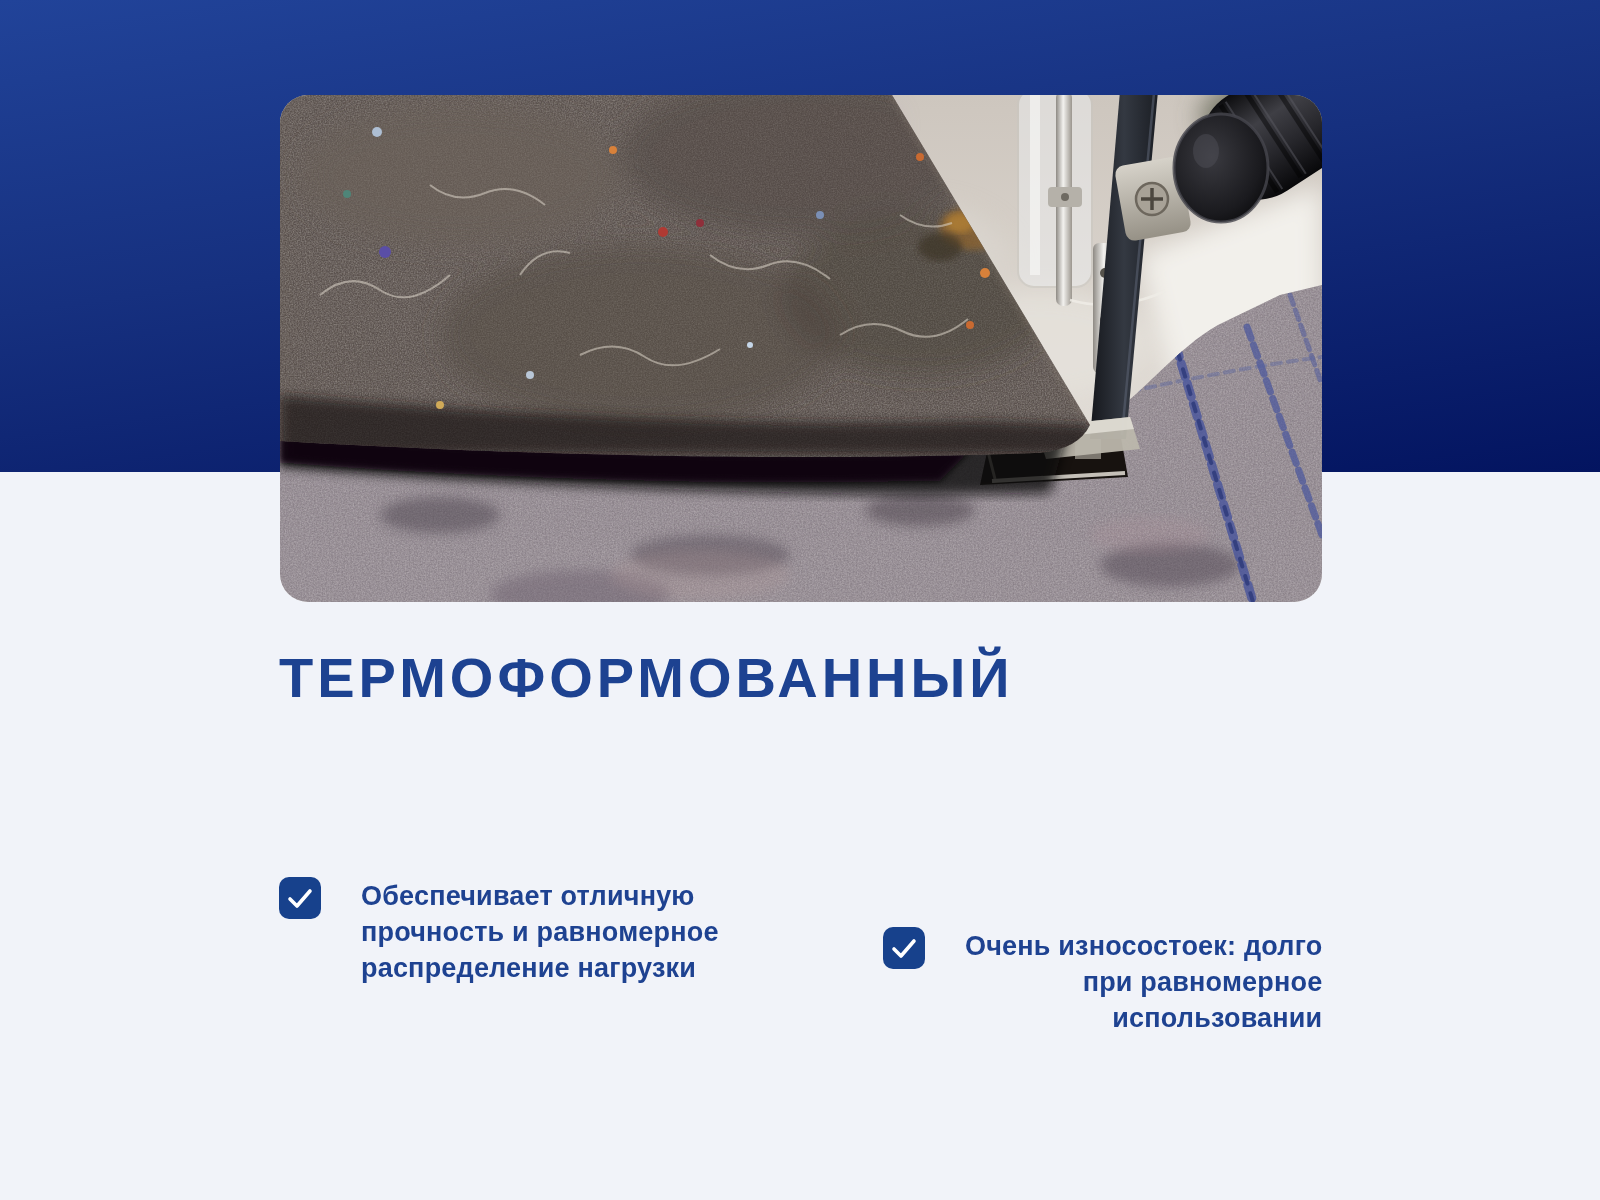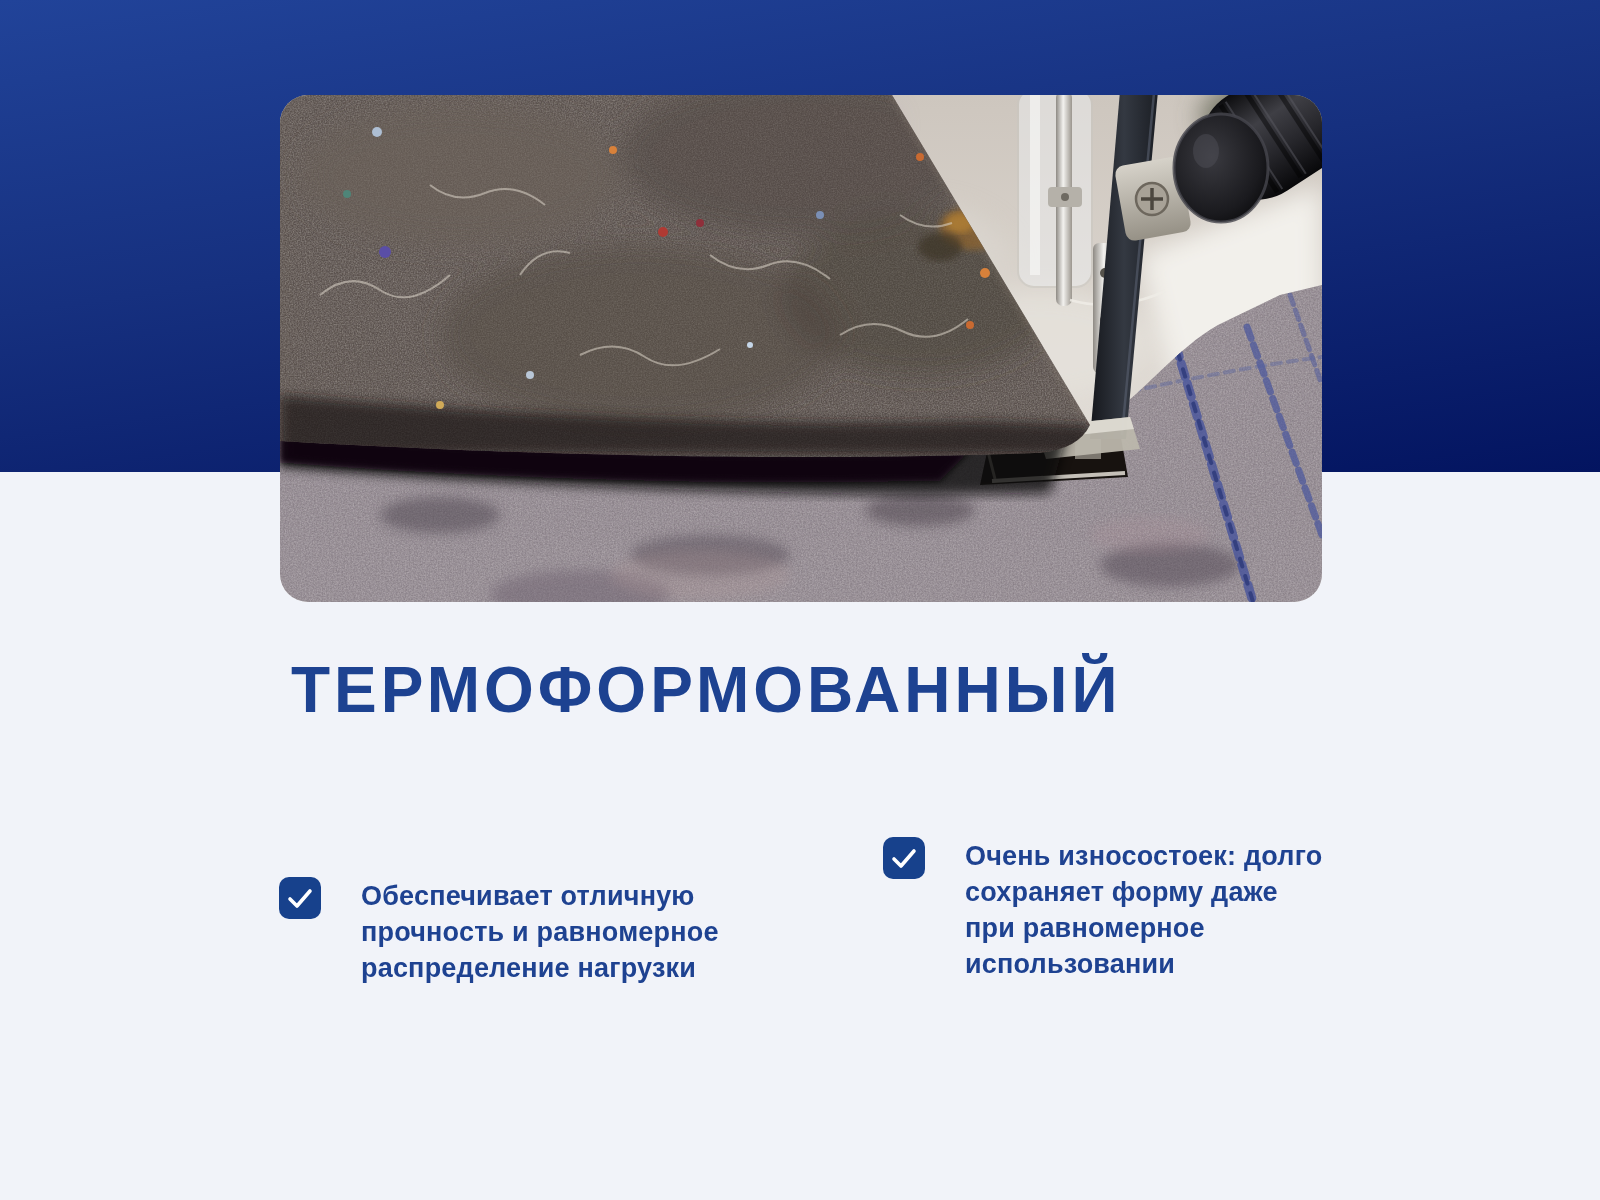--- a/index.html
+++ b/index.html
@@ -11,30 +11,30 @@
   .band{
     position:absolute;left:0;top:0;width:1600px;height:472px;
     background:linear-gradient(172deg,#214399 0%,#16307f 45%,#031460 100%);
   }
   .hero{
     position:absolute;left:280px;top:95px;width:1042px;height:507px;margin:0;
     border-radius:28px;overflow:hidden;
   }
   .hero svg{display:block;width:100%;height:100%;}
   .title{
-    position:absolute;left:278px;top:638px;margin:13px;
-    font-size:64px;line-height:78px;font-weight:700;letter-spacing:4px;
+    position:absolute;left:278px;top:638px;margin:1px;
+    font-size:56px;line-height:78px;font-weight:700;letter-spacing:4px;
     color:#1d4291;text-transform:uppercase;
   }
   .t-line{display:block;}
   .feature{
     position:absolute;display:flex;align-items:flex-start;gap:40px;
   }
   .feature-1{left:279px;top:877px;width:500px;}
-  .feature-2{left:883px;top:837px;width:470px;}
+  .feature-2{left:883px;top:927px;width:470px;text-align:right;}
   .checkbox{
     flex:0 0 auto;width:42px;height:42px;border-radius:10px;
     background:#17418c;display:flex;align-items:center;justify-content:center;
   }
   .checkbox svg{display:block;}
   .f-text{
     margin:1px 0 0 0;
     font-size:27px;line-height:36px;font-weight:600;letter-spacing:.2px;
     color:#1e4291;
   }
@@ -256,19 +256,18 @@
   </div>
 
   <div class="feature feature-2">
     <span class="checkbox">
       <svg width="42" height="42" viewBox="0 0 42 42">
         <polyline points="11,22 18,29 31,14" fill="none" stroke="#ffffff" stroke-width="3.6" stroke-linecap="round" stroke-linejoin="round"></polyline>
       </svg>
     </span>
     <p class="f-text">
       <span>Очень износостоек: долго</span>
-      <span>сохраняет форму даже</span>
       <span>при равномерное</span>
       <span>использовании</span>
     </p>
   </div>
 
 </div>
 
 </body></html>

